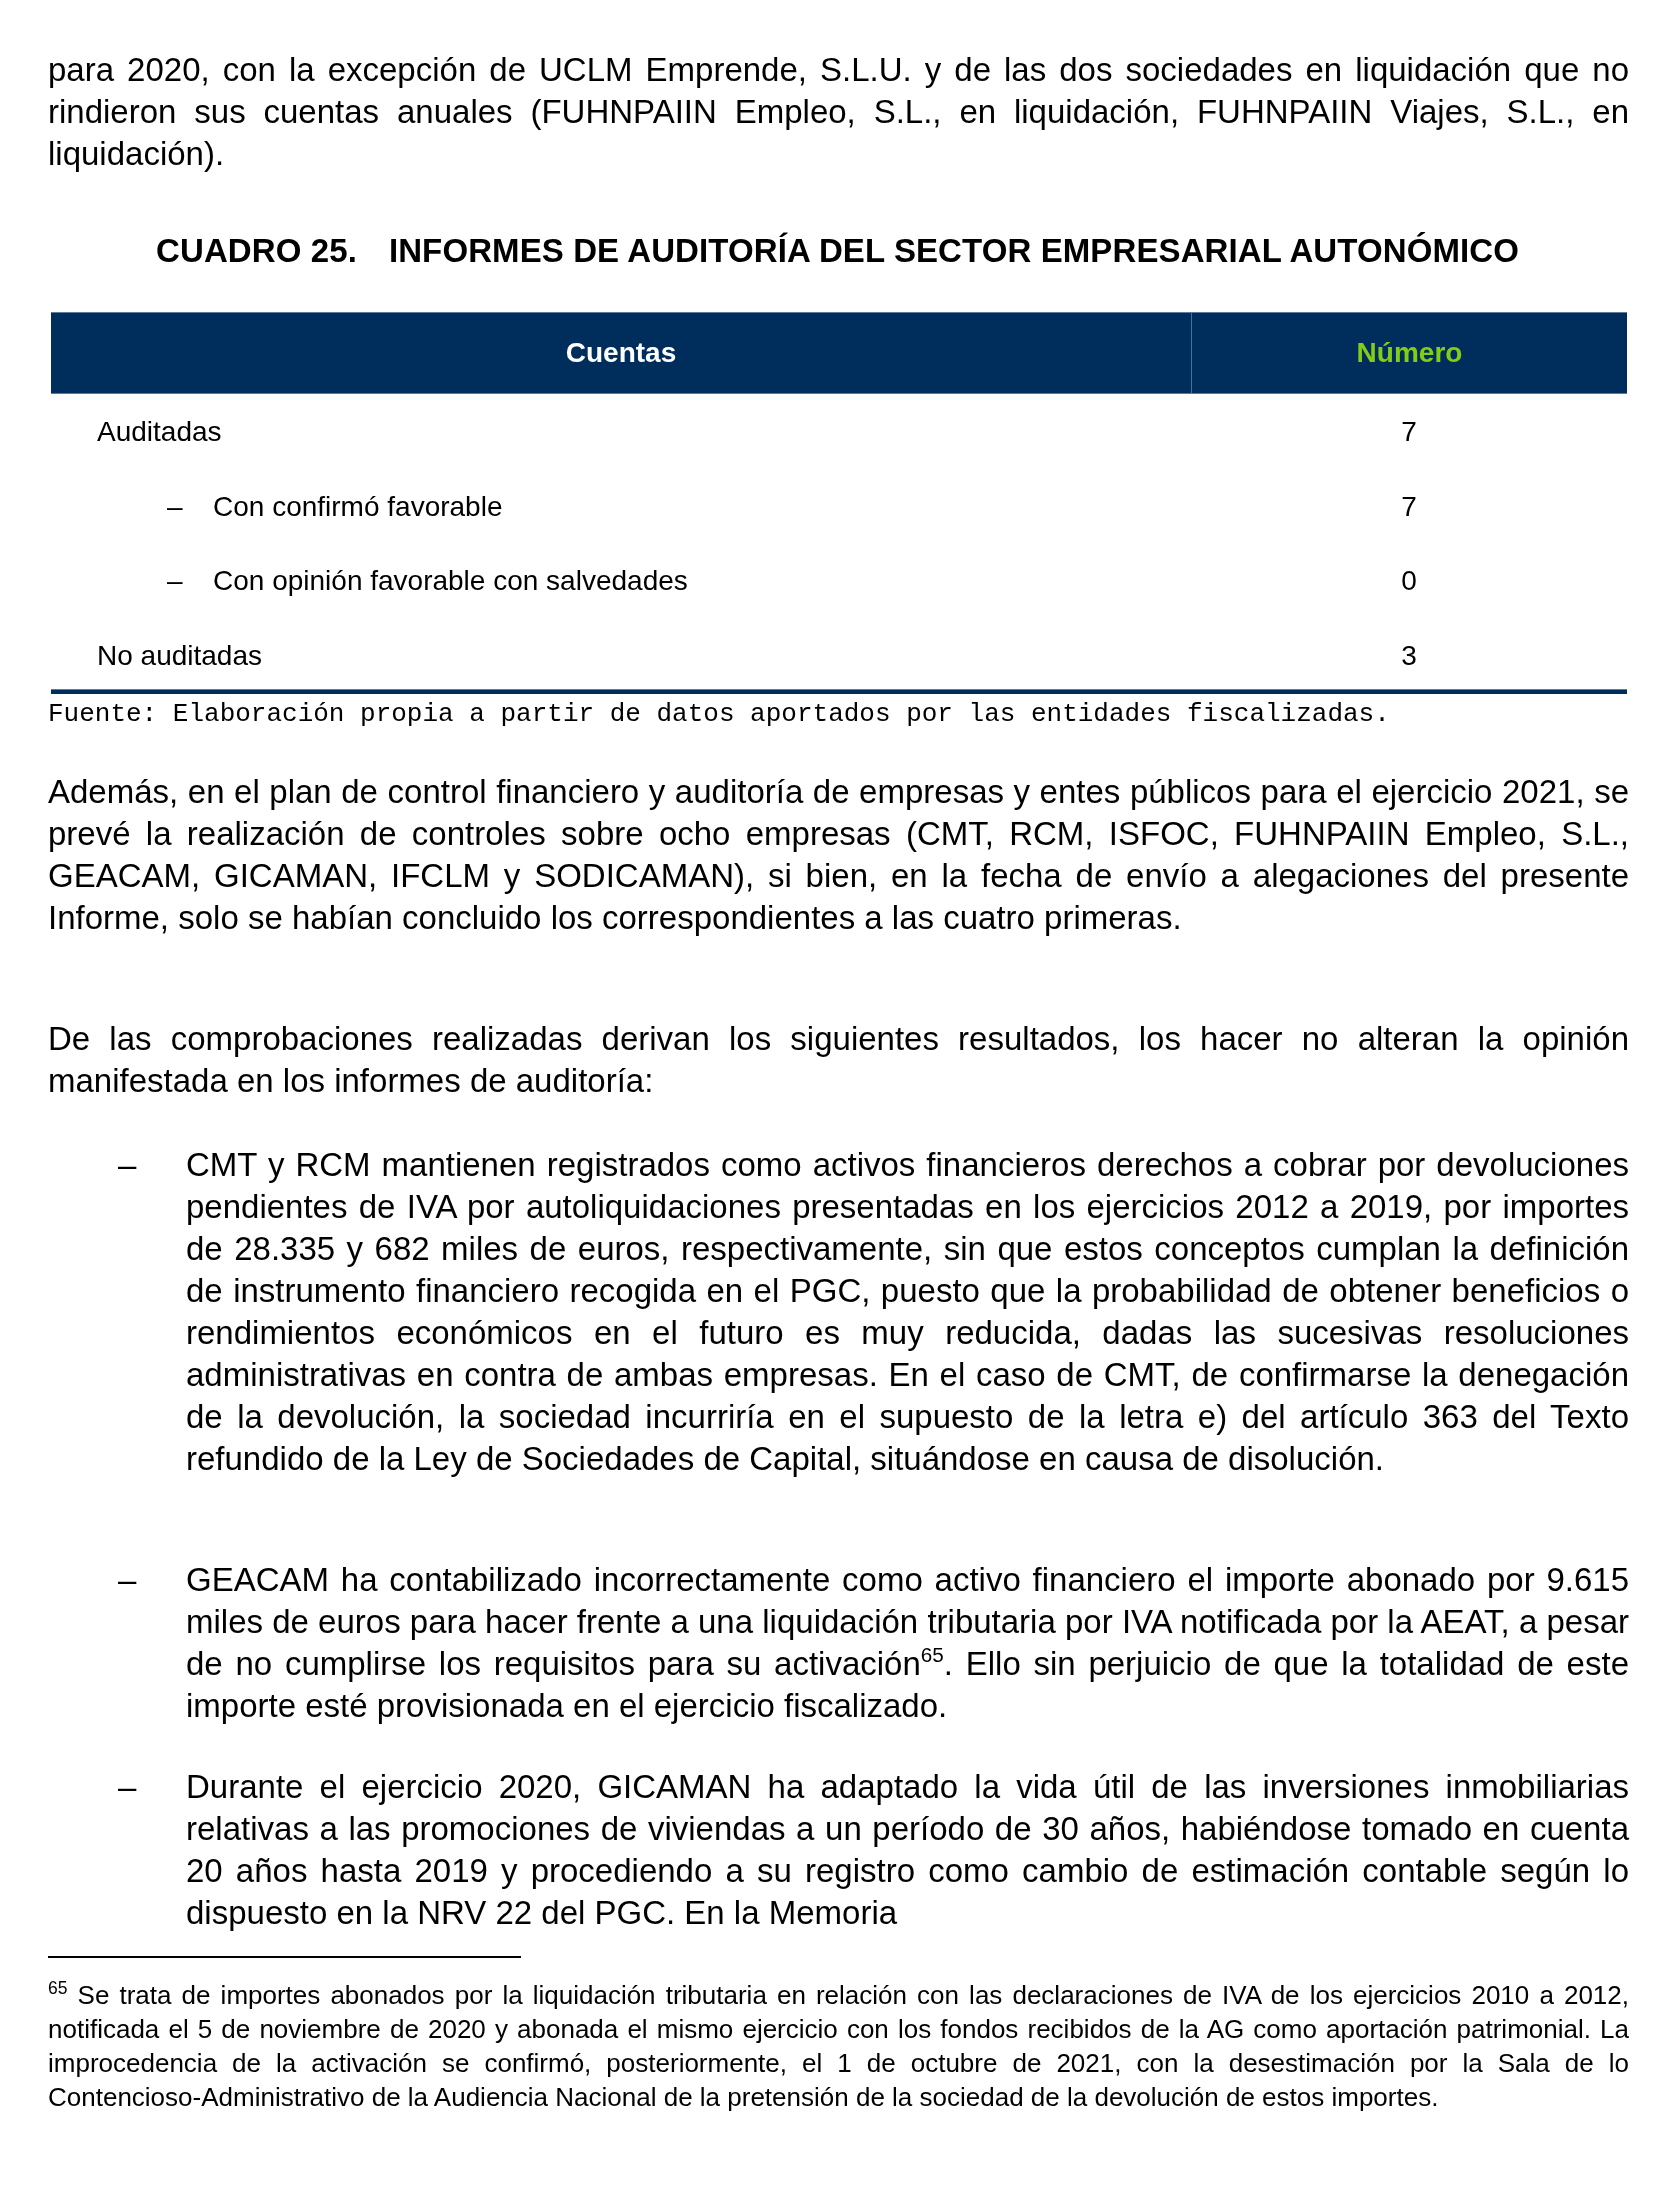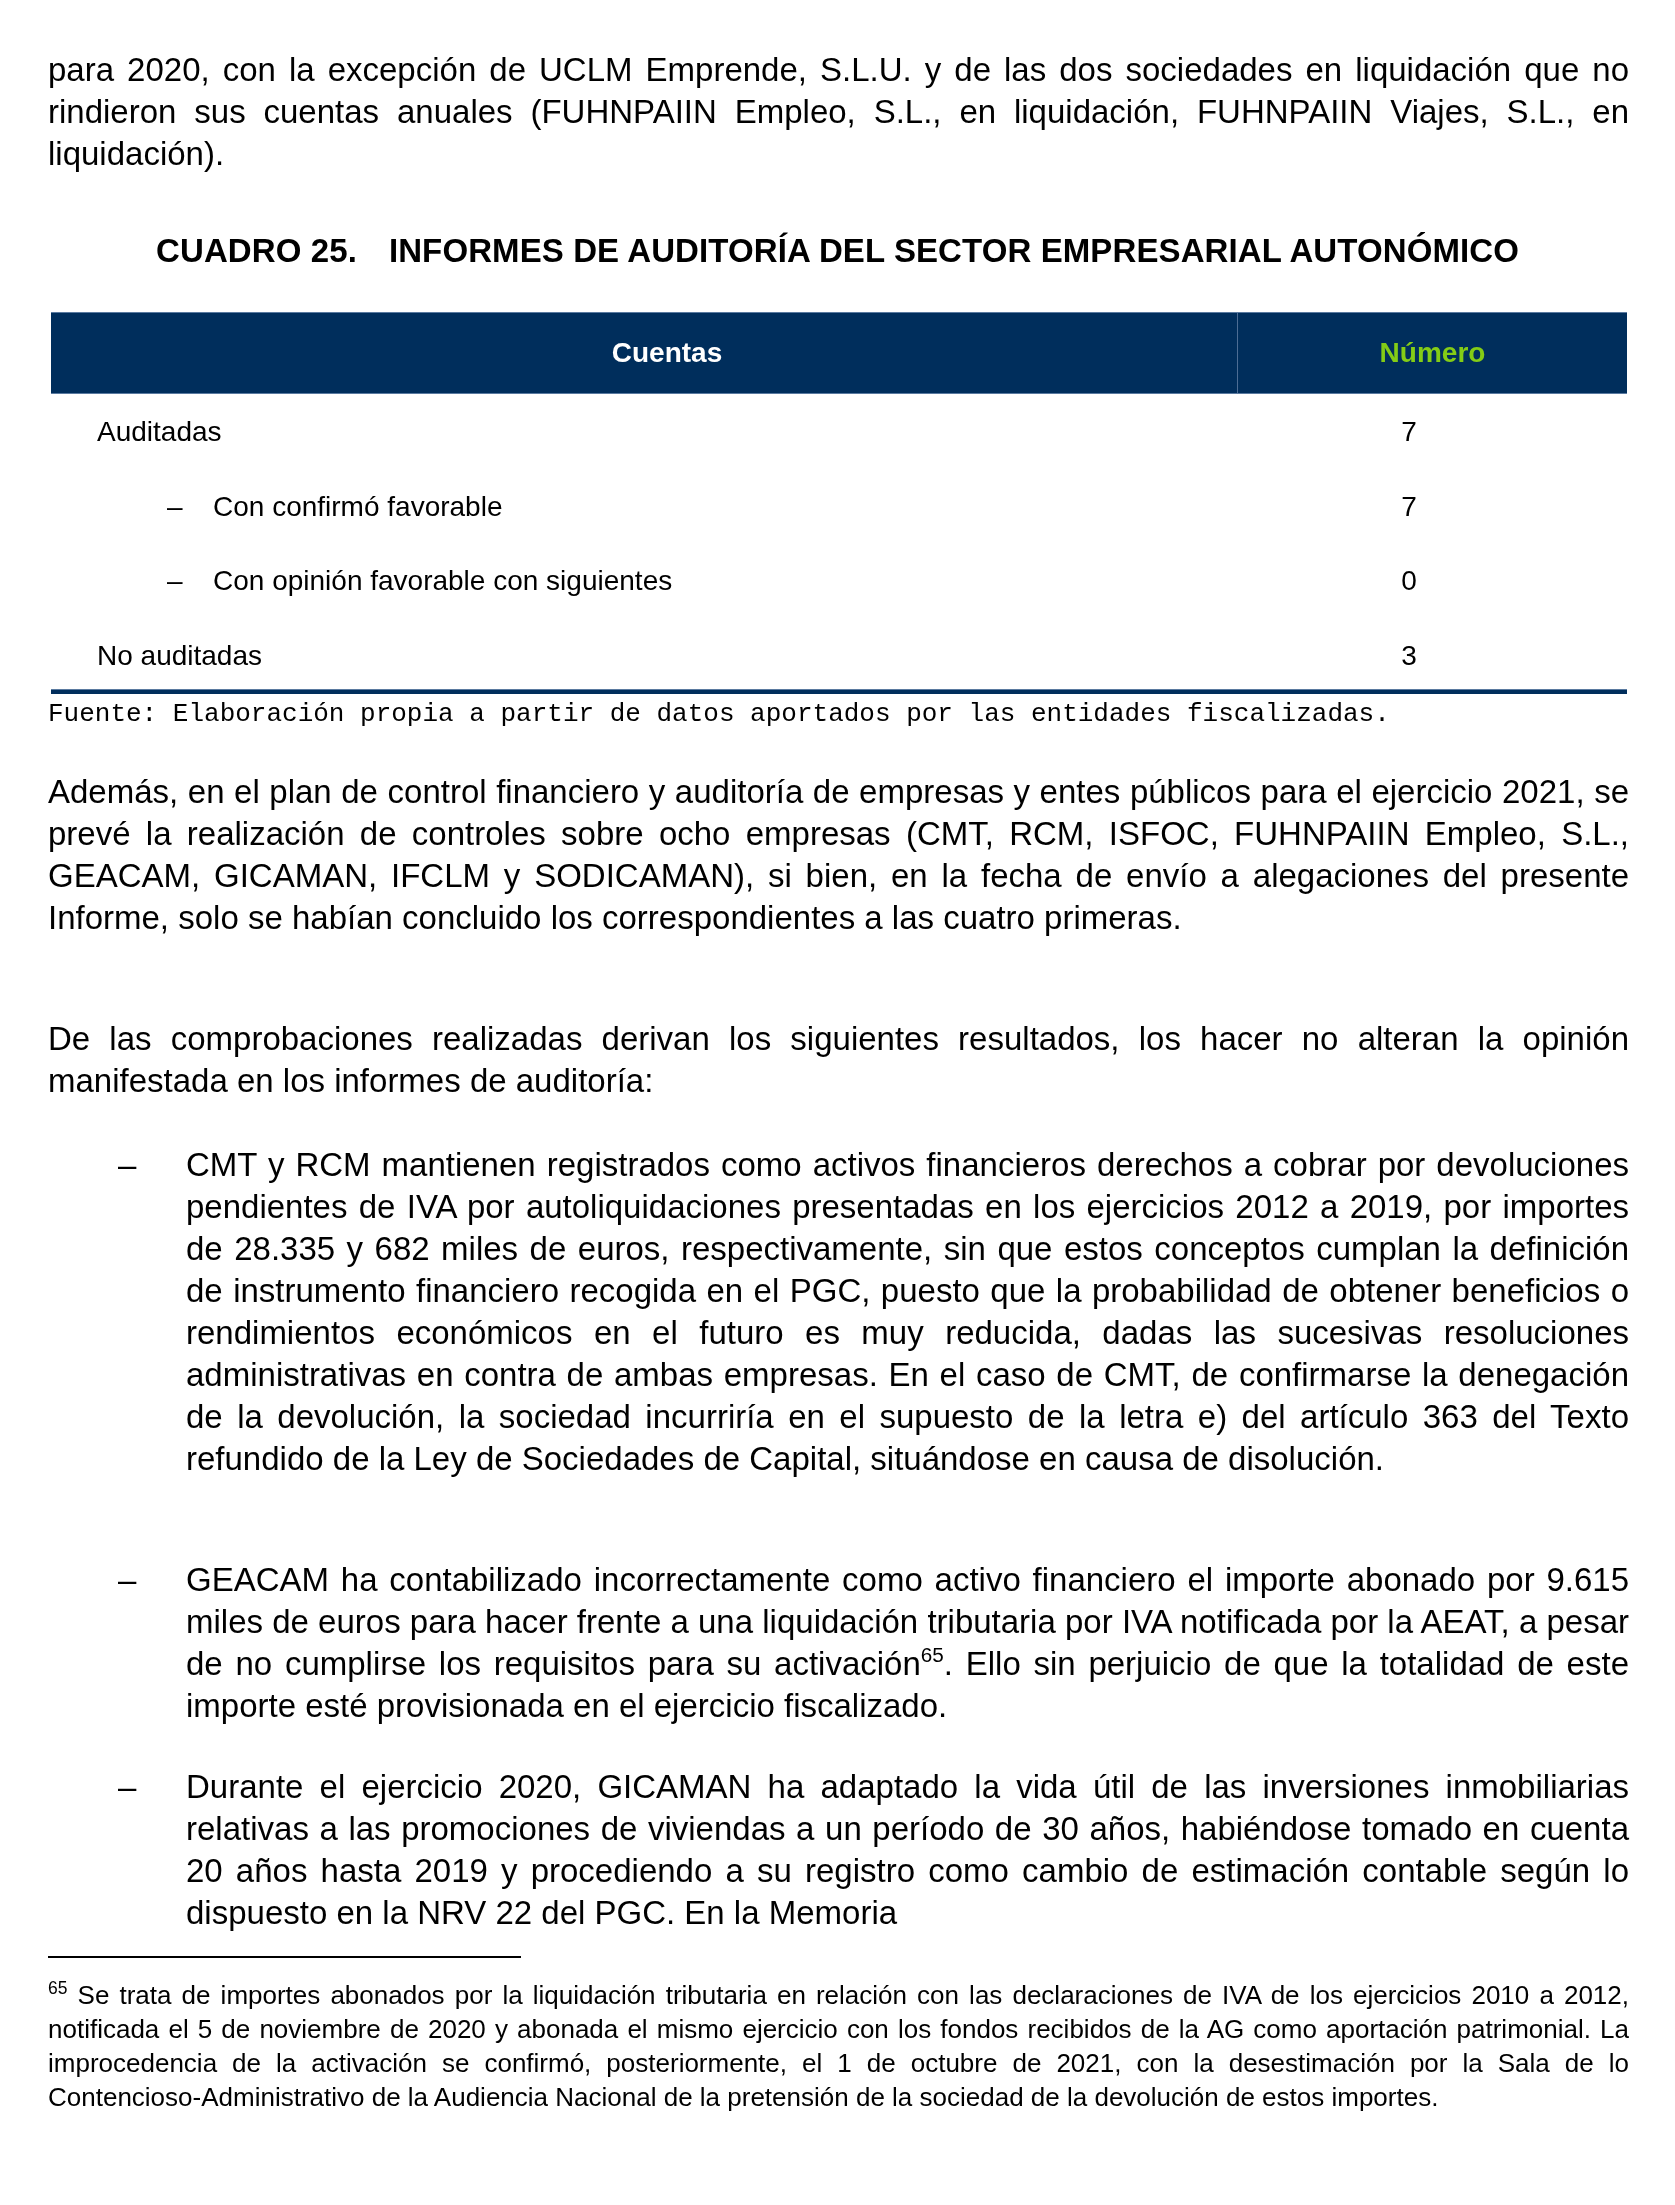--- a/index.html
+++ b/index.html
@@ -21,21 +21,21 @@
   .title .num { margin-right: 32px; }
   .tbl {
     position: absolute; left: 51px; top: 312px; width: 1576px;
   }
   .thead {
     position: relative; height: 82px; background: #002e5c;
     border-top: 1.6px solid #5a7aa0; border-bottom: 1.6px solid #5a7aa0;
     box-sizing: border-box; display: flex;
   }
   .thead .c1 { width: 1140px; display: flex; align-items: center; justify-content: center;
-    color: #fff; font-weight: bold; font-size: 28px; border-right: 0.8px solid #4d6d94; padding-left: 46px; }
+    color: #fff; font-weight: bold; font-size: 28px; border-right: 0.8px solid #4d6d94; }
   .thead .c2 { flex: 1; display: flex; align-items: center; justify-content: center;
     color: #84cc16; font-weight: bold; font-size: 28px; }
   .trow { position: absolute; left: 0; width: 1576px; height: 40px; font-size: 28px; line-height: 40px; }
   .trow .lbl { position: absolute; left: 46px; }
   .trow.sub .dash { position: absolute; left: 116px; }
   .trow.sub .lbl { left: 162px; }
   .trow .val { position: absolute; left: 1140px; width: 436px; text-align: center; }
   .trow.bold { font-weight: normal; }
   .tbl-bottom {
     position: absolute; left: 0; top: 377px; width: 1576px; height: 4px;
@@ -83,21 +83,21 @@
       <span class="lbl">Auditadas</span>
       <span class="val">7</span>
     </div>
     <div class="trow sub" style="top:175px;">
       <span class="dash">–</span>
       <span class="lbl">Con confirmó favorable</span>
       <span class="val">7</span>
     </div>
     <div class="trow sub" style="top:249px;">
       <span class="dash">–</span>
-      <span class="lbl">Con opinión favorable con siguientes</span>
+      <span class="lbl">Con opinión favorable con salvedades</span>
       <span class="val">0</span>
     </div>
     <div class="trow bold" style="top:324px;">
       <span class="lbl">No auditadas</span>
       <span class="val">3</span>
     </div>
 
     <div class="tbl-bottom"></div>
   </div>
 

